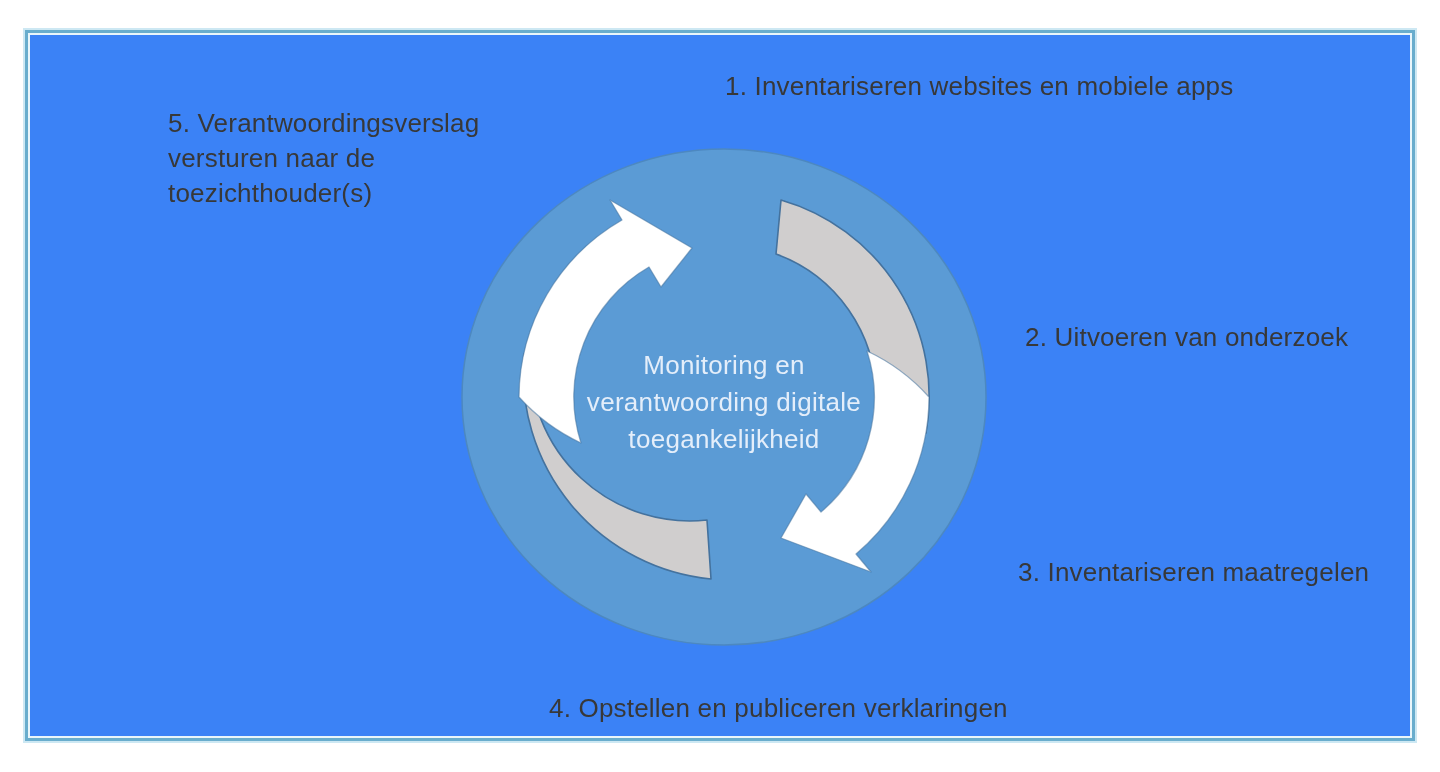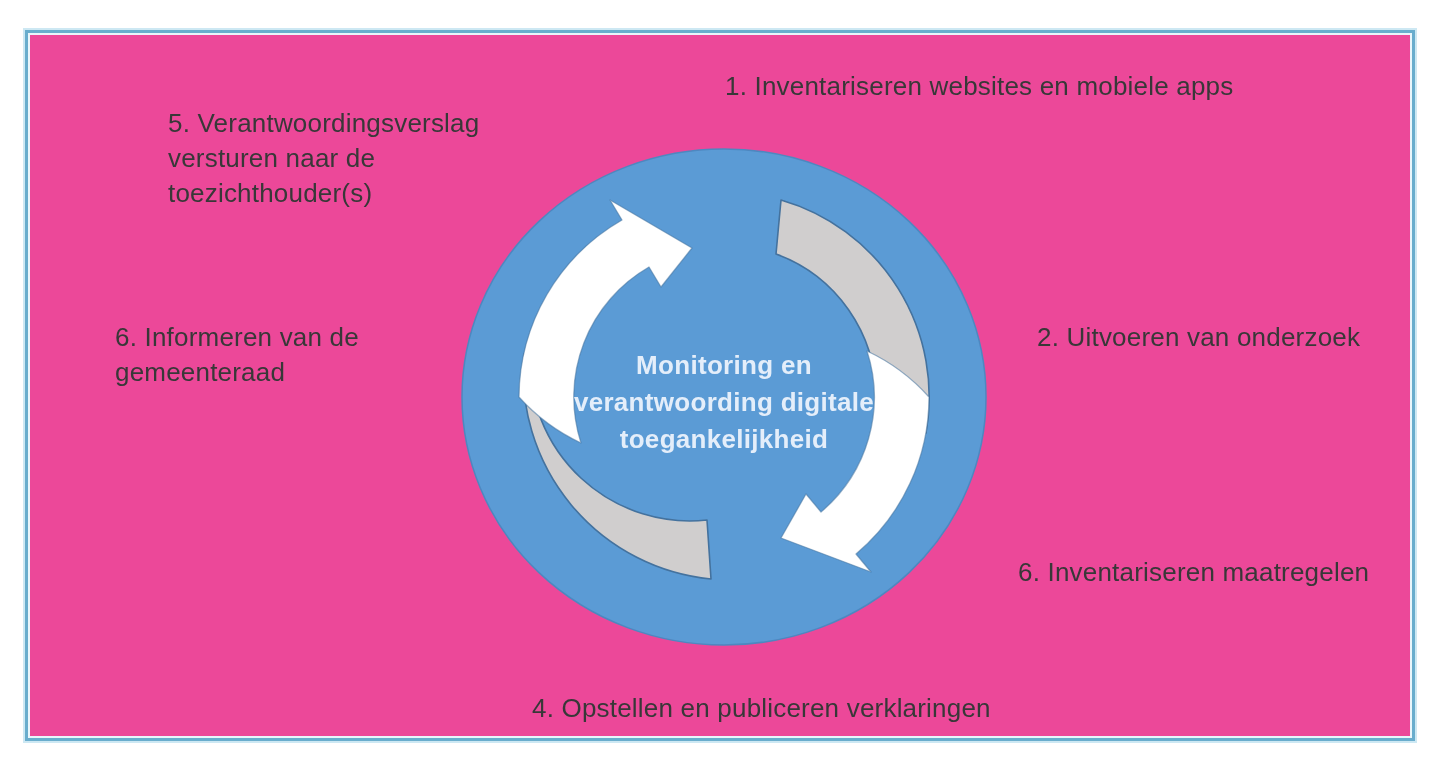--- a/index.html
+++ b/index.html
@@ -7,21 +7,21 @@
     width: 1440px; height: 772px;
     background: #ffffff;
     font-family: "Liberation Sans", "DejaVu Sans", sans-serif;
     overflow: hidden;
     position: relative;
   }
   .canvas {
     position: absolute;
     left: 25px; top: 30px;
     width: 1390px; height: 711px;
-    background: #ec4899;
+    background: #3b82f6;
     border: 3px solid #69adcd;
     box-shadow: 0 0 0 2px #cde8f3, inset 0 0 0 2px #e9f6fb;
   }
   .step-label {
     position: absolute;
     color: #383838;
     font-size: 26px;
     line-height: 35px;
     white-space: pre-line;
     letter-spacing: 0.2px;
@@ -34,43 +34,40 @@
   .center-label {
     position: absolute;
     left: 521px; top: 344px;
     width: 400px;
     text-align: center;
     color: #e4eefa;
     font-size: 26px;
     line-height: 37px;
     white-space: pre-line;
     letter-spacing: 0.3px;
-    font-weight: bold;
   }
 </style>
 </head>
 <body>
 
 <div class="canvas">
 
   <div class="step-label" style="left:697px; top:36px;">1. Inventariseren websites en mobiele apps</div>
 
   <div class="step-label" style="left:140px; top:73px;">5. Verantwoordingsverslag
 versturen naar de
 toezichthouder(s)</div>
 
-  <div class="step-label" style="left:87px; top:287px;">6. Informeren van de
-gemeenteraad</div>
 
-  <div class="step-label" style="left:997px; top:287px;margin-left:12px;">2. Uitvoeren van onderzoek</div>
+  <div class="step-label" style="left:997px; top:287px;">2. Uitvoeren van onderzoek</div>
 
 
-  <div class="step-label" style="left:990px; top:522px;">6. Inventariseren maatregelen</div>
+  <div class="step-label" style="left:990px; top:522px;">3. Inventariseren maatregelen</div>
 
-  <div class="step-label" style="left:504px; top:658px;">4. Opstellen en publiceren verklaringen</div>
+  <div class="step-label" style="left:521px; top:658px;">4. Opstellen en publiceren verklaringen</div>
 
   <svg class="cycle-svg" style="left:426px; top:112px;" viewBox="0 0 540 504" aria-hidden="true">
 
     <ellipse cx="270" cy="252" rx="262" ry="248" stroke-width="1.5" stroke="#4d88c0" fill="#5b9bd5"></ellipse>
 
     <path d="M327 55 A205 205 0 0 1 472 288 L422 252 A152 152 0 0 0 322 109 Z" stroke-width="1.6" stroke-linejoin="round" stroke="#44729e" fill="#d0cece"></path>
 
     <path d="M257 434 A208 208 0 0 1 70 209 L76 211 A160 160 0 0 0 253 375 Z" stroke-width="1.6" stroke-linejoin="round" stroke="#44729e" fill="#d0cece"></path>
 
     <path d="M127 298 A193 193 0 0 1 65 252 A205 205 0 0 1 168 75 L156 55 L238 103 L207 142 L195 122 A150 150 0 0 0 127 298 Z" stroke="rgba(68,114,158,0.55)" stroke-width="1.3" stroke-linejoin="round" fill="#ffffff"></path>

